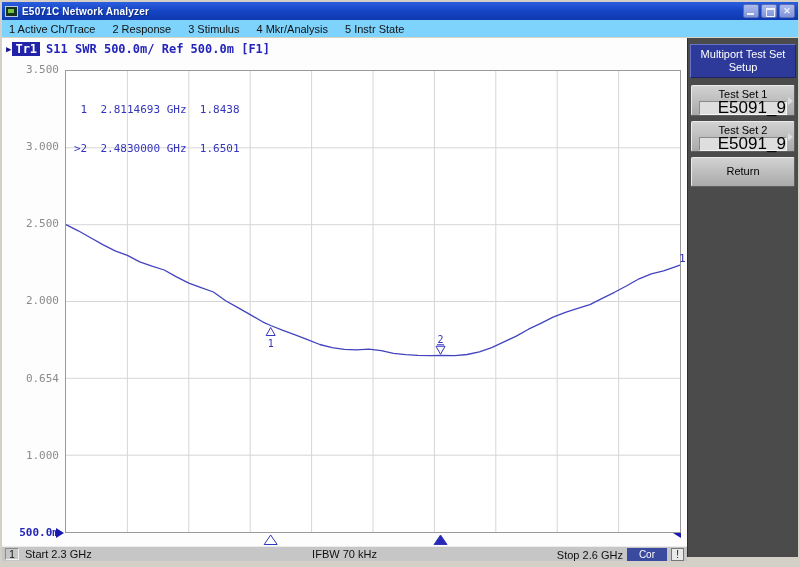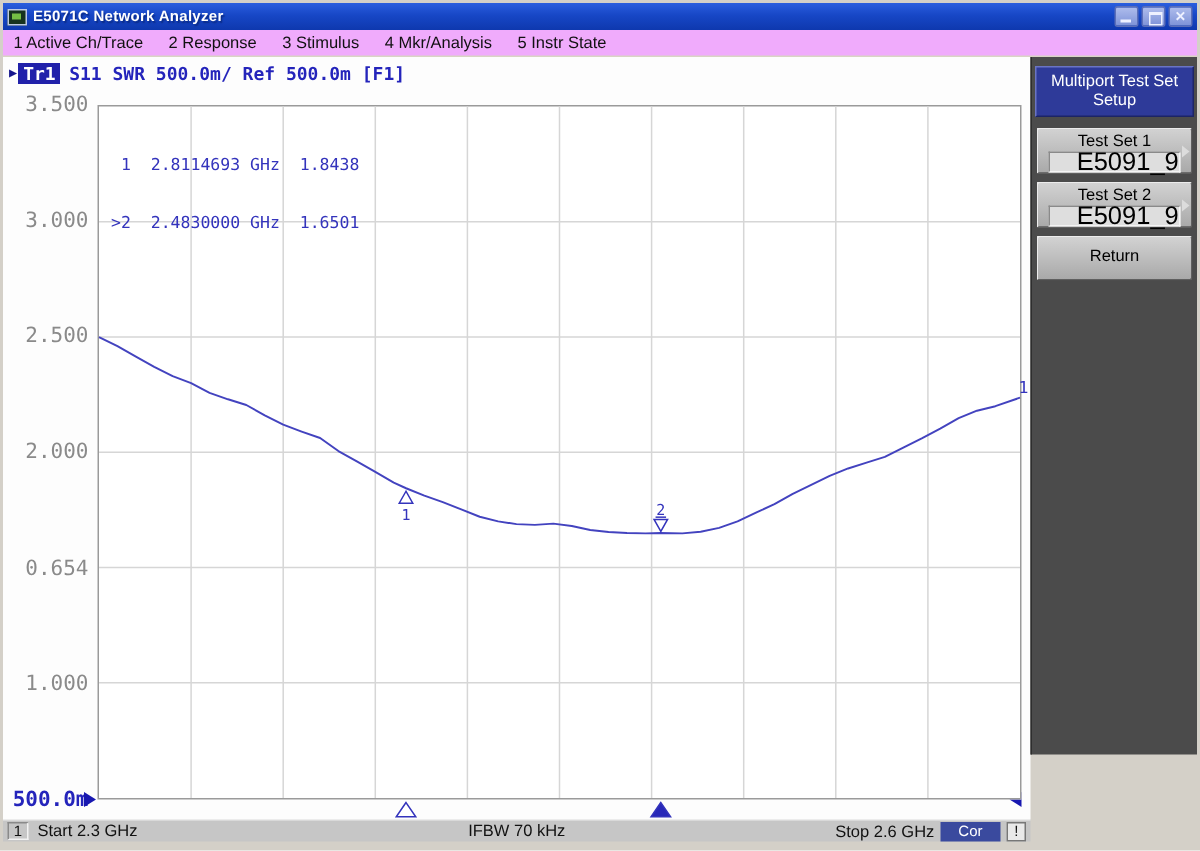--- a/index.html
+++ b/index.html
@@ -17,61 +17,61 @@
   .win-controls { margin-left:auto; display:flex; gap:2px; }
   .wbtn { width:16px; height:14px; border:1px solid #5b6eb8; border-radius:2px;
     background:linear-gradient(180deg,#aebcec,#7e93d8); position:relative; }
   .wbtn-min::after { content:""; position:absolute; left:3px; bottom:2px; width:7px; height:2px; background:#eef1ff; }
   .wbtn-rest::after { content:""; position:absolute; left:4px; top:3px; width:7px; height:6px;
     border:1px solid #eef1ff; border-top-width:2px; }
   .wbtn-close::after { content:"✕"; position:absolute; left:0; right:0; top:0; text-align:center;
     font-size:9px; line-height:13px; color:#eef1ff; font-weight:bold; }
 
   
-  .menubar { position:absolute; left:2px; top:20px; right:2px; height:18px; background:#f0abfc;
+  .menubar { position:absolute; left:2px; top:20px; right:2px; height:18px; background:#7dd3fc;
     border-bottom:1px solid #d8d4c4; display:flex; align-items:center; gap:17px; padding:0 7px;
     font-size:11px; color:#111; }
   .menu-item { cursor:default; white-space:nowrap; }
 
   
   .screen { position:absolute; left:2px; top:38px; width:685px; height:508px; background:#fdfdfd; }
 
   .tracebar { position:absolute; left:4px; top:3px; height:15px; display:flex; align-items:center;
     font-family:"DejaVu Sans Mono", monospace; font-size:12px; font-weight:bold; color:#2424bb; white-space:pre; }
   .tr-arrow { color:#15158c; font-size:9px; margin-right:1px; }
   .tr-chip { background:#2121aa; color:#fff; padding:0 3px; margin-right:6px; }
 
   
   .plot { position:absolute; left:63px; top:32px; width:616px; height:463px;
     border:1px solid #9a9a9a; background:#fff; }
   .plot svg { position:absolute; left:0; top:0; overflow:visible; }
   .readout { position:absolute; left:8px; top:6px; font-family:"DejaVu Sans Mono", monospace;
     font-size:11px; line-height:13px; color:#3434bc; white-space:pre; }
 
   .ylab { position:absolute; width:57px; text-align:right; font-family:"DejaVu Sans Mono", monospace;
-    font-size:14px; color:#8a8a8a; height:14px; line-height:14px; }
+    font-size:11px; color:#8a8a8a; height:14px; line-height:14px; }
   .reflab { color:#2424bb; font-weight:bold; }
   .ref-arrow-left { position:absolute; left:54px; top:490px; width:0; height:0;
     border-top:5px solid transparent; border-bottom:5px solid transparent; border-left:8px solid #1818b0; }
   .ref-arrow-right { position:absolute; left:671px; top:490px; width:0; height:0;
     border-top:5px solid transparent; border-bottom:5px solid transparent; border-right:8px solid #1818b0; }
 
   
   .statusbar { position:absolute; left:2px; top:546px; width:685px; height:15px; background:#c6c6c6;
     border-top:1px solid #ececec; display:flex; align-items:center; font-size:11px; color:#111; padding:0 3px; }
   .sb-left { flex:1; display:flex; align-items:center; gap:6px; }
   .sb-right { flex:1; display:flex; align-items:flex-end; justify-content:flex-end; gap:4px; }
   .chan-box { width:14px; height:12px; border:1px solid #8a8a8a; border-right-color:#f2f2f2;
     border-bottom-color:#f2f2f2; text-align:center; line-height:11px; font-size:10px; background:#c6c6c6; }
   .cor-badge { background:#3a4a9e; color:#fff; padding:0 12px; height:13px; line-height:13px; font-size:10px; }
   .alert-box { border:1px solid #777; background:#e9e9e9; width:13px; height:13px; text-align:center;
     line-height:12px; font-size:10px; }
 
   
-  .sidebar { position:absolute; left:687px; top:38px; width:111px; height:465px; background:#4b4b4b;
+  .sidebar { position:absolute; left:687px; top:38px; width:111px; height:519px; background:#4b4b4b;
     border-left:1px solid #2e2e2e; padding:6px 2px 0 2px; }
   .sb-header { background:#2e3a99; border:1px solid; border-color:#6a74c4 #1c2466 #1c2466 #6a74c4;
     color:#fff; font-size:11px; text-align:center; padding:3px 1px; line-height:13px; margin-bottom:7px; }
   .softkey { position:relative; background:linear-gradient(180deg,#d2d2d2,#a9a9a9);
     border:1px solid; border-color:#ececec #5f5f5f #5f5f5f #ececec; border-radius:2px;
     margin:0 1px 5px 1px; height:31px; text-align:center; font-size:11px; color:#000; padding-top:2px; }
   .softkey .val { margin:1px auto 0 auto; width:86%; background:#dedede;
     border:1px solid; border-color:#8a8a8a #f4f4f4 #f4f4f4 #8a8a8a; font-size:17px; line-height:12px;text-align:right; }
   .softkey .arrow { position:absolute; right:1px; top:11px; width:0; height:0;
     border-top:4px solid transparent; border-bottom:4px solid transparent; border-left:5px solid #dcdcdc; }

